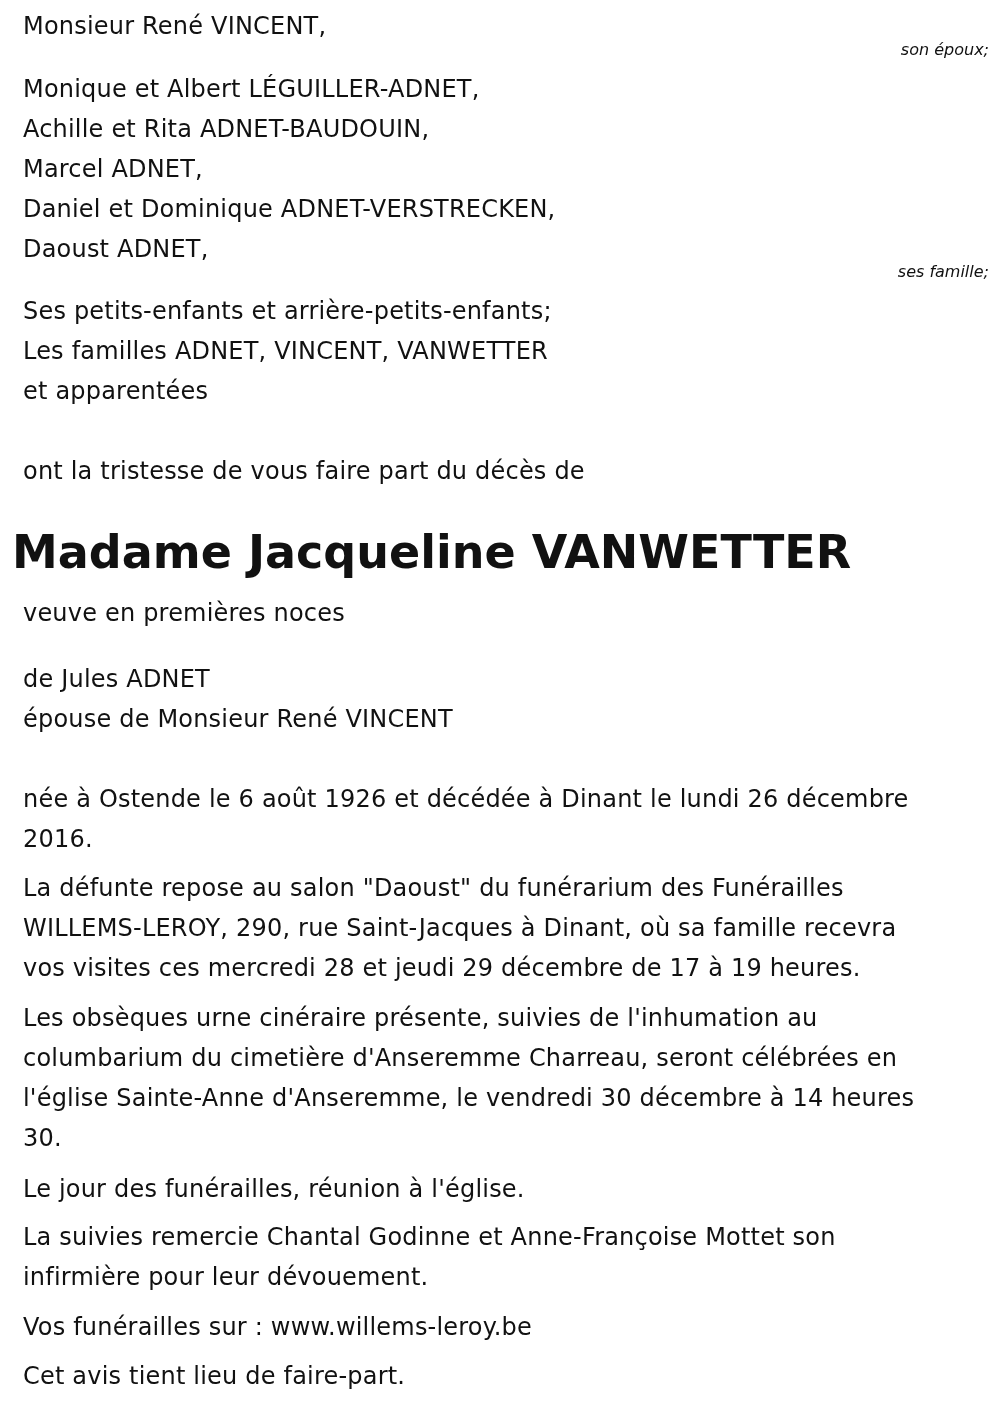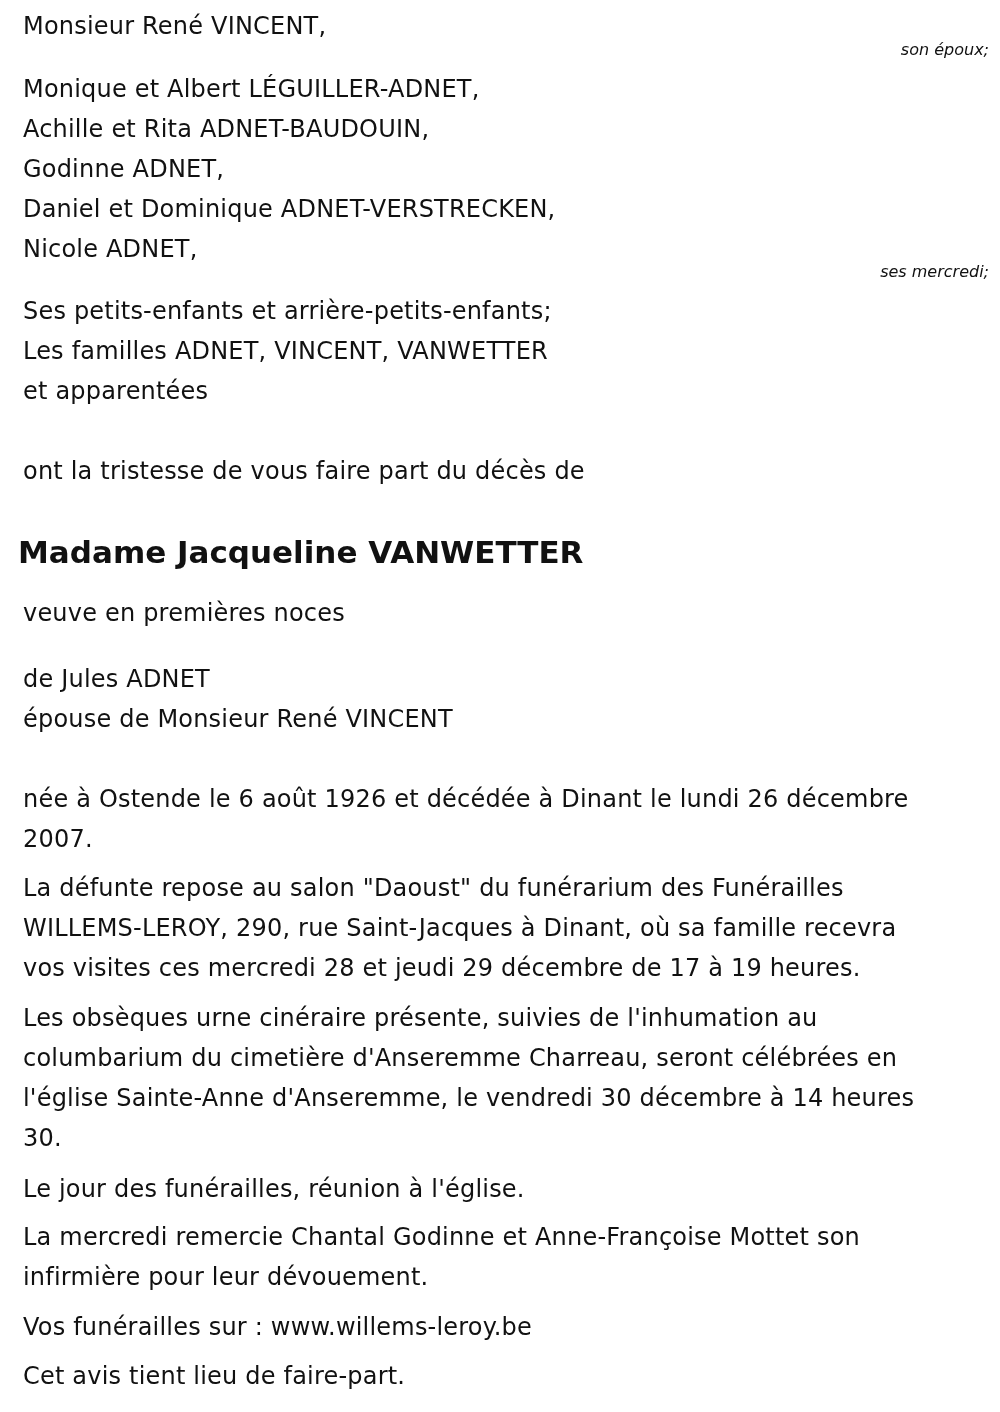--- a/index.html
+++ b/index.html
@@ -9,63 +9,63 @@
   }
   .line {
     position: absolute; left: 11px; font-size: 24px; line-height: 40px;
     white-space: nowrap; letter-spacing: 0.2px; margin-left: 12px;
   }
   .role {
     position: absolute; right: 11px; font-size: 16px; font-style: italic;
     line-height: 30px; white-space: nowrap;
   }
   .name {
-    position: absolute; left: 18px; font-size: 31px; font-weight: bold;
+    position: absolute; left: 12px; font-size: 46px; font-weight: bold;
     line-height: 44px; white-space: nowrap;
   }
 </style>
 </head>
 <body>
 
 <div>
   <div class="line" style="top:6px">Monsieur René VINCENT,</div>
   <div class="role" style="top:35px">son époux;</div>
 
   <div class="line" style="top:69px">Monique et Albert LÉGUILLER-ADNET,</div>
   <div class="line" style="top:109px">Achille et Rita ADNET-BAUDOUIN,</div>
-  <div class="line" style="top:149px">Godinne ADNET,</div>
+  <div class="line" style="top:149px">Marcel ADNET,</div>
   <div class="line" style="top:189px">Daniel et Dominique ADNET-VERSTRECKEN,</div>
-  <div class="line" style="top:229px">Nicole ADNET,</div>
-  <div class="role" style="top:257px">ses mercredi;</div>
+  <div class="line" style="top:229px">Daoust ADNET,</div>
+  <div class="role" style="top:257px">ses famille;</div>
 
   <div class="line" style="top:291px">Ses petits-enfants et arrière-petits-enfants;</div>
   <div class="line" style="top:331px">Les familles ADNET, VINCENT, VANWETTER</div>
   <div class="line" style="top:371px">et apparentées</div>
 
   <div class="line" style="top:451px">ont la tristesse de vous faire part du décès de</div>
 
   <div class="name" style="top:530px">Madame Jacqueline VANWETTER</div>
 
   <div class="line" style="top:593px">veuve en premières noces</div>
   <div class="line" style="top:659px">de Jules ADNET</div>
   <div class="line" style="top:699px">épouse de Monsieur René VINCENT</div>
 
   <div class="line" style="top:779px">née à Ostende le 6 août 1926 et décédée à Dinant le lundi 26 décembre</div>
-  <div class="line" style="top:819px">2007.</div>
+  <div class="line" style="top:819px">2016.</div>
 
   <div class="line" style="top:868px">La défunte repose au salon "Daoust" du funérarium des Funérailles</div>
   <div class="line" style="top:908px">WILLEMS-LEROY, 290, rue Saint-Jacques à Dinant, où sa famille recevra</div>
   <div class="line" style="top:948px">vos visites ces mercredi 28 et jeudi 29 décembre de 17 à 19 heures.</div>
 
   <div class="line" style="top:998px">Les obsèques urne cinéraire présente, suivies de l'inhumation au</div>
   <div class="line" style="top:1038px">columbarium du cimetière d'Anseremme Charreau, seront célébrées en</div>
   <div class="line" style="top:1078px">l'église Sainte-Anne d'Anseremme, le vendredi 30 décembre à 14 heures</div>
   <div class="line" style="top:1118px">30.</div>
 
   <div class="line" style="top:1169px">Le jour des funérailles, réunion à l'église.</div>
 
-  <div class="line" style="top:1217px">La mercredi remercie Chantal Godinne et Anne-Françoise Mottet son</div>
+  <div class="line" style="top:1217px">La suivies remercie Chantal Godinne et Anne-Françoise Mottet son</div>
   <div class="line" style="top:1257px">infirmière pour leur dévouement.</div>
 
   <div class="line" style="top:1307px">Vos funérailles sur : www.willems-leroy.be</div>
 
   <div class="line" style="top:1356px">Cet avis tient lieu de faire-part.</div>
 </div>
 
 </body></html>

